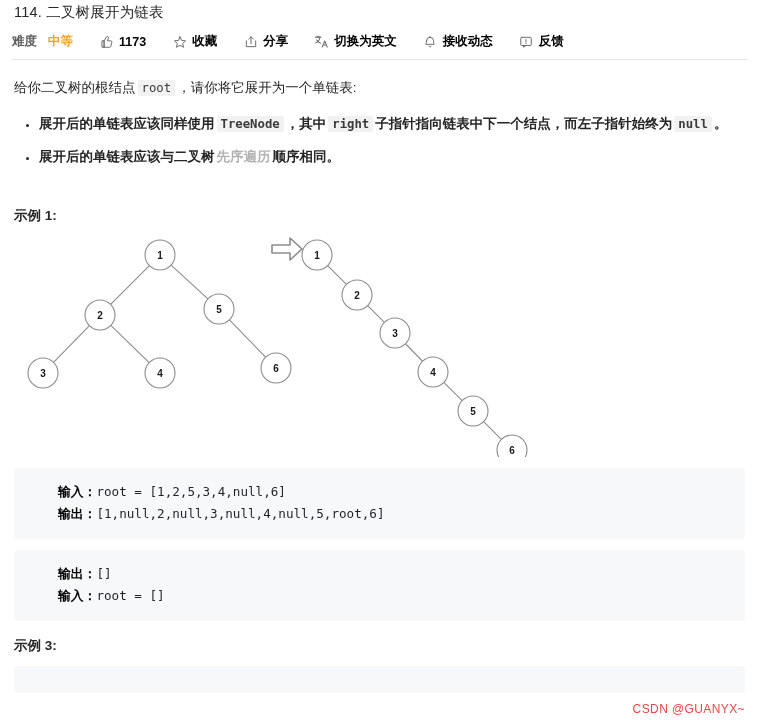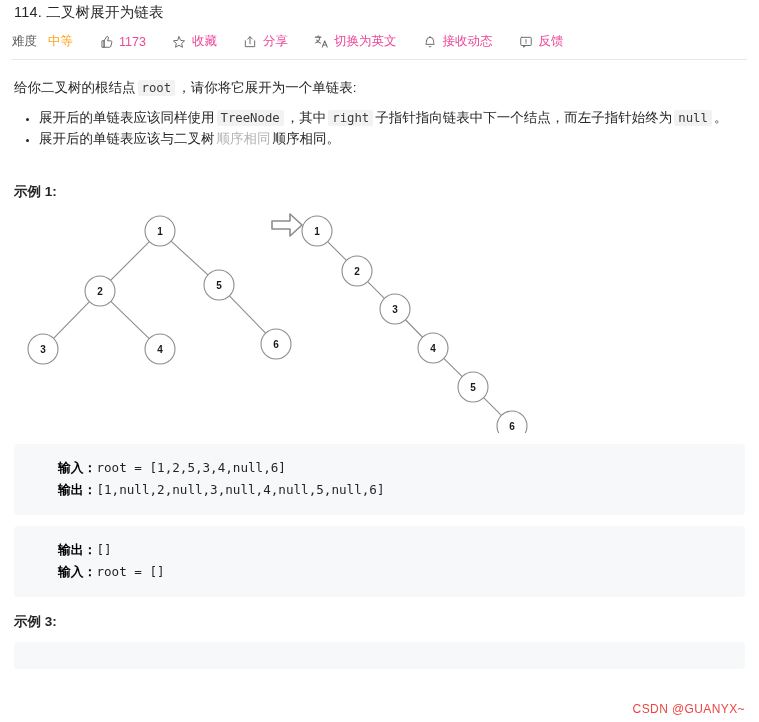--- a/index.html
+++ b/index.html
@@ -29,20 +29,21 @@
     margin: 0 0 11px 0;
   }
   .meta-bar {
     display: flex;
     align-items: center;
     font-size: 12.5px;
     color: #5c5c5c;
     padding-bottom: 9px;
     border-bottom: 1px solid #e6e6e6;
     margin: 0 -2px;
+    font-weight: bold;
   }
   .meta-item {
     display: flex;
     align-items: center;
     gap: 5px;
     margin-right: 26px;
     white-space: nowrap;
     cursor: pointer;
   }
   .meta-item.static { cursor: default; }
@@ -53,42 +54,43 @@
   }
   .meta-ic {
     display: inline-flex;
     width: 15px;
     height: 15px;
     align-items: center;
     justify-content: center;
     color: #6b6b6b;
   }
   .meta-ic svg { display: block; }
-  .meta-text { color: #ec4899; }
+  .meta-text { color: #000000; }
 
   
   .content {
     padding: 0 14px;
   }
   .intro {
     font-size: 13.5px;
     line-height: 22px;
     margin-top: 17px;
     color: #262626;
   }
   ul.req-list {
     margin: 9px 0 0 0;
     padding-left: 25px;
     list-style: disc;
   }
   ul.req-list li {
     font-size: 13.5px;
-    line-height: 20px;
+    line-height: 32px;
     color: #262626;
     margin-bottom: 1px;
+    font-weight: bold;
   }
   ul.req-list li::marker { font-size: 11px; }
   code.inl {
     font-family: "DejaVu Sans Mono", monospace;
     font-size: 12.3px;
     background: #f2f2f2;
     color: #3b3b3b;
     padding: 1px 4px;
     border-radius: 2px;
     margin: 4px 2px;
@@ -230,21 +232,21 @@
 
   <div class="intro">
     <span>给你二叉树的根结点</span><code class="inl">root</code><span>，请你将它展开为一个单链表:</span>
   </div>
 
   <ul class="req-list">
     <li>
       <span>展开后的单链表应该同样使用</span><code class="inl">TreeNode</code><span>，其中</span><code class="inl">right</code><span>子指针指向链表中下一个结点，而左子指针始终为</span><code class="inl">null</code><span>。</span>
     </li>
     <li>
-      <span>展开后的单链表应该与二叉树</span><a class="soft-link" href="#">顺序相同</a><span>顺序相同。</span>
+      <span>展开后的单链表应该与二叉树</span><a class="soft-link" href="#">先序遍历</a><span>顺序相同。</span>
     </li>
   </ul>
 
   <div class="example-title ex1-title">示例 1:</div>
 
   <div class="figure-area">
     <svg width="731" height="228" viewBox="0 0 731 228">
       <g id="tree-edges" stroke="#8c8c8c" stroke-width="1.1" fill="none">
           <line x1="135.3933982822018" y1="36.60660171779821" x2="96.60660171779821" y2="75.39339828220179" stroke="#8c8c8c"></line>
           <line x1="157.06509368531562" y1="36.127373881475314" x2="193.93490631468438" y2="69.87262611852469" stroke="#8c8c8c"></line>
@@ -288,21 +290,21 @@
           <text x="498" y="224.6" text-anchor="middle" font-family="&quot;Liberation Sans&quot;, sans-serif" font-size="10" font-weight="bold" fill="#1a1a1a">6</text>
         </g>
       <g transform="translate(258,271)">
         <path d="M0 8 h18 v-7 l12 11 l-12 11 v-7 h-18 z" transform="translate(0,-263)" fill="#ffffff" stroke="#8c8c8c" stroke-width="1.6" stroke-linejoin="round"></path>
       </g>
     </svg>
   </div>
 
   <div class="code-block">
     <div class="code-line"><span class="io-label">输入：</span><span>root = [1,2,5,3,4,null,6]</span></div>
-    <div class="code-line"><span class="io-label">输出：</span><span>[1,null,2,null,3,null,4,null,5,null,6]</span></div>
+    <div class="code-line"><span class="io-label">输出：</span><span>[1,null,2,null,3,null,4,null,5,root,6]</span></div>
   </div>
 
   <div class="code-block">
     <div class="code-line"><span class="io-label">输出：</span><span>[]</span></div>
     <div class="code-line"><span class="io-label">输入：</span><span>root = []</span></div>
   </div>
 
   <div class="example-title">示例 3:</div>
   <div class="code-block">
     

